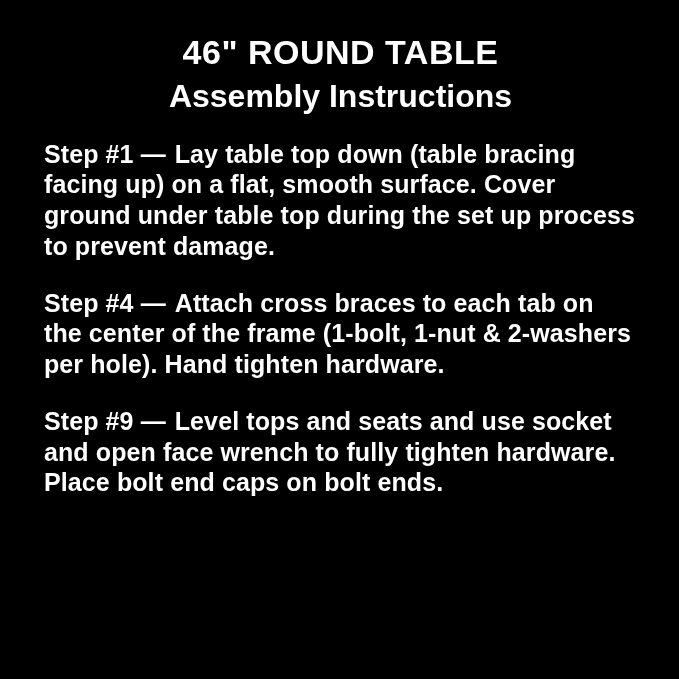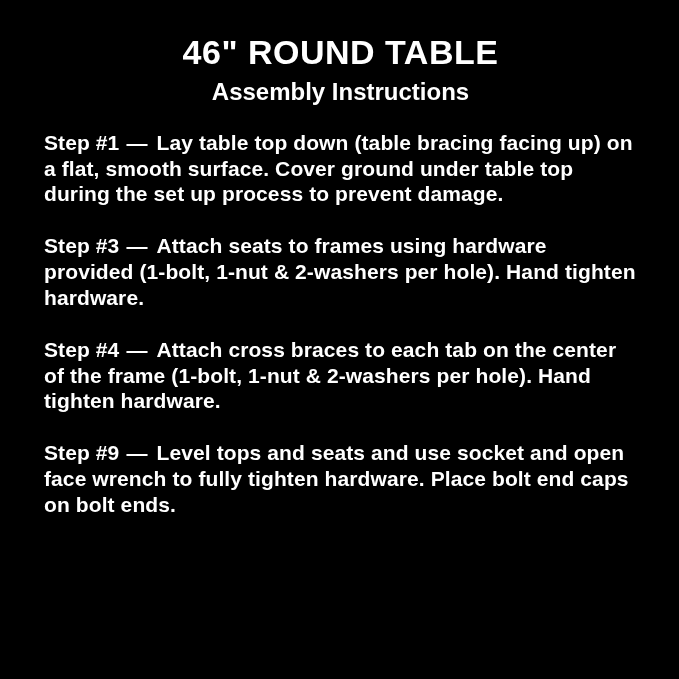--- a/index.html
+++ b/index.html
@@ -23,45 +23,44 @@
     text-align: center;
     margin-bottom: 24px;
   }
   .title {
     font-size: 34px;
     line-height: 1.1;
     letter-spacing: 0.5px;
     margin: 0 0 8px 0;
   }
   .subtitle {
-    font-size: 24px;
+    font-size: 32px;
     line-height: 1.1;
     margin: 0;
   }
   .steps {
     text-align: left;
   }
   .step {
-    font-size: 21px;
+    font-size: 25px;
     line-height: 1.23;
     margin: 0 0 26px 0;
     letter-spacing: 0.1px;
   }
   .step .dash {
     display: inline-block;
     margin: 0 9px 0 7px;
   }
 </style>
 </head>
 <body>
 
 <div class="canvas">
   <div class="header">
     <h1 class="title">46" ROUND TABLE</h1>
     <h2 class="subtitle">Assembly Instructions</h2>
   </div>
   <div class="steps">
     <p class="step"><span>Step #1</span><span class="dash">—</span><span>Lay table top down (table bracing facing up) on a flat, smooth surface. Cover ground under table top during the set up process to prevent damage.</span></p>
-    <p class="step"><span>Step #3</span><span class="dash">—</span><span>Attach seats to frames using hardware provided (1-bolt, 1-nut &amp; 2-washers per hole). Hand tighten hardware.</span></p>
     <p class="step"><span>Step #4</span><span class="dash">—</span><span>Attach cross braces to each tab on the center of the frame (1-bolt, 1-nut &amp; 2-washers per hole). Hand tighten hardware.</span></p>
     <p class="step"><span>Step #9</span><span class="dash">—</span><span>Level tops and seats and use socket and open face wrench to fully tighten hardware. Place bolt end caps on bolt ends.</span></p>
   </div>
 </div>
 
 </body></html>

